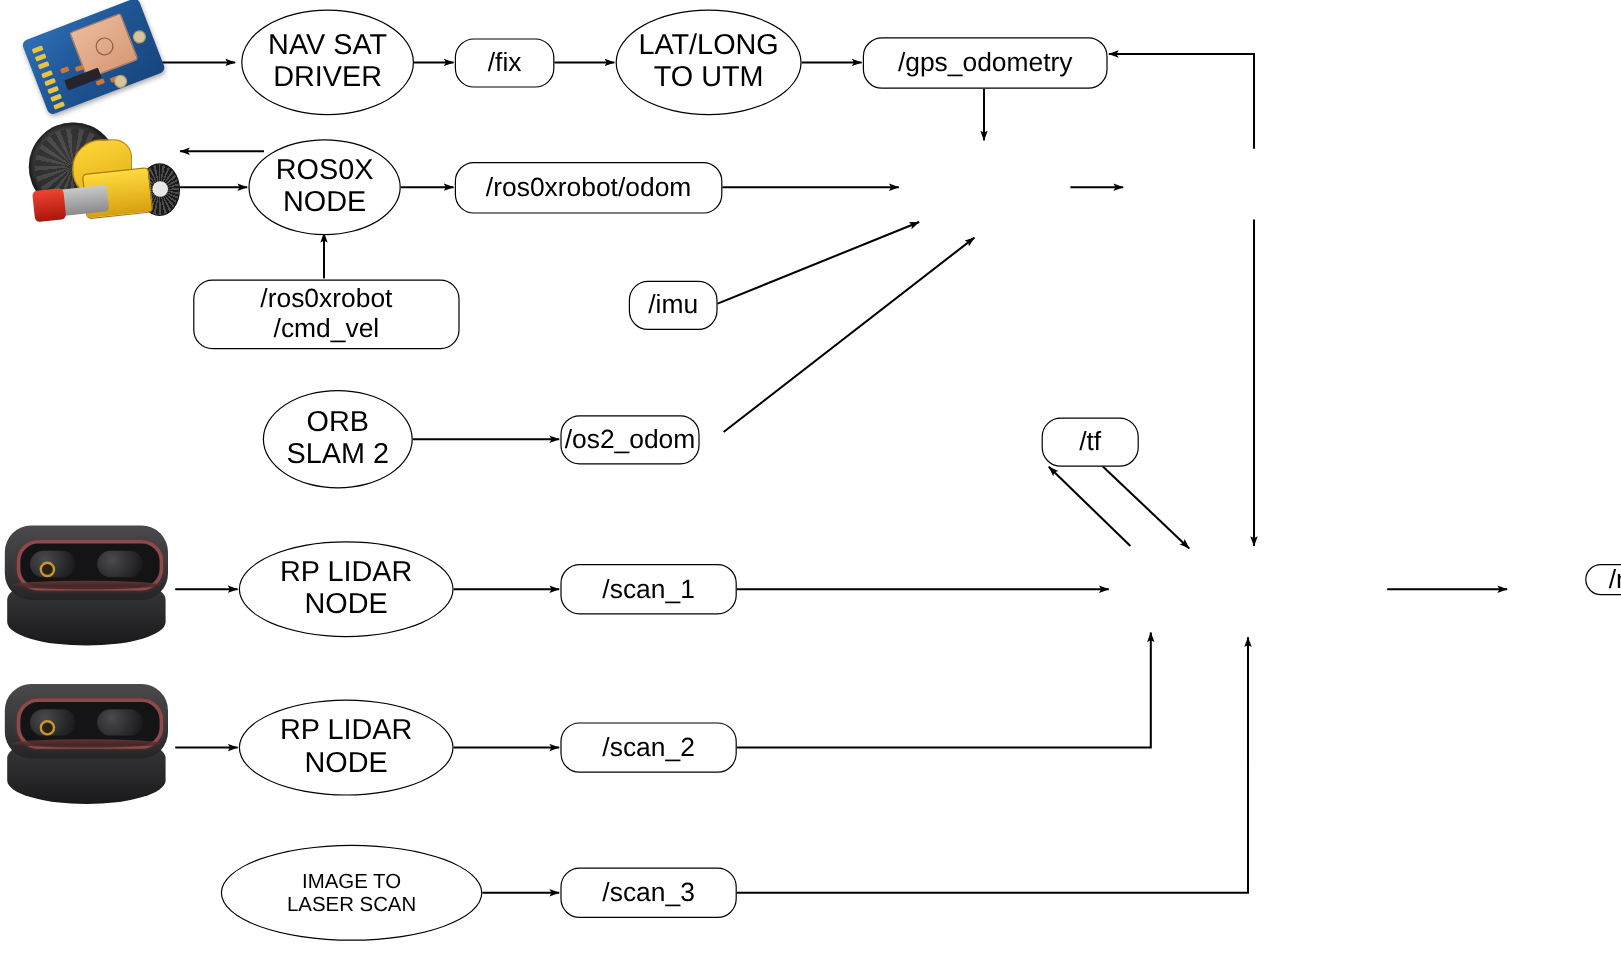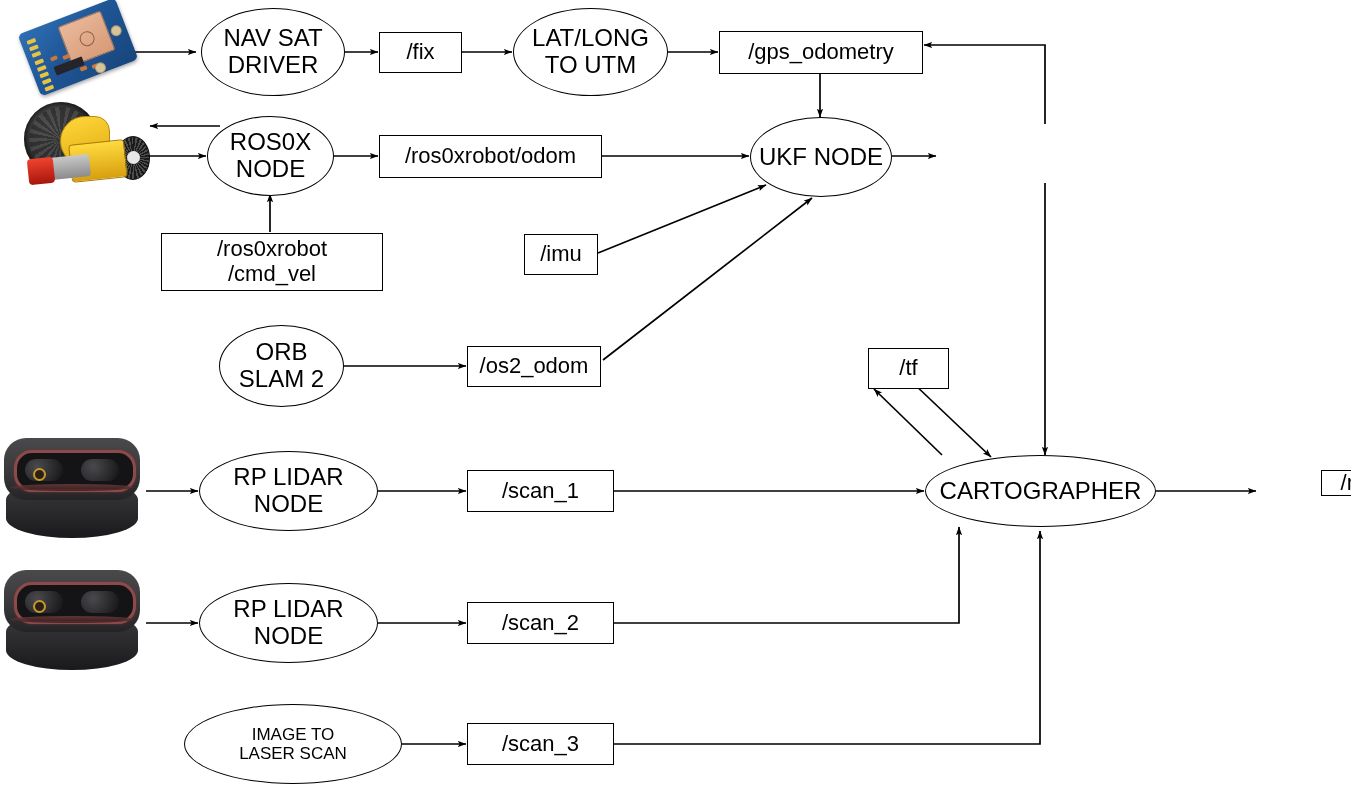--- a/index.html
+++ b/index.html
@@ -30,21 +30,21 @@
     display: flex;
     align-items: center;
     justify-content: center;
     text-align: center;
     color: #000000;
     line-height: 1.12;
     white-space: pre-line;
     z-index: 3;
   }
   .ellipse { border-radius: 50%; }
-  .rbox { border-radius: 0; }
+  .rbox { border-radius: 16px; }
   .f22 { font-size: 22px; }
   .f23 { font-size: 17px; }
   .f24 { font-size: 24px; }
 
   
   .device { position: absolute; z-index: 4; }
 
   
   .gps-board {
     position: absolute;
@@ -291,49 +291,47 @@
 
   <div class="node ellipse f24" style="left:201px; top:8px; width:144px; height:88px;">NAV SAT
 DRIVER</div>
 
   <div class="node ellipse f24" style="left:513px; top:8px; width:155px; height:88px;">LAT/LONG
 TO UTM</div>
 
   <div class="node ellipse f24" style="left:207px; top:116px; width:127px; height:80px;">ROS0X
 NODE</div>
 
-  <div class="node ellipse f24" style="left:750px; top:117px; width:142px; height:80px;">UKF NODE</div>
 
   <div class="node ellipse f24" style="left:219px; top:325px; width:125px; height:82px;">ORB
 SLAM 2</div>
 
   <div class="node ellipse f24" style="left:199px; top:451px; width:179px; height:80px;">RP LIDAR
 NODE</div>
 
   <div class="node ellipse f24" style="left:199px; top:583px; width:179px; height:80px;">RP LIDAR
 NODE</div>
 
   <div class="node ellipse f23" style="left:184px; top:704px; width:218px; height:80px;">IMAGE TO
 LASER SCAN</div>
 
-  <div class="node ellipse f24" style="left:925px; top:455px; width:231px; height:72px;">CARTOGRAPHER</div>
 
   <div class="node rbox f22" style="left:379px; top:32px; width:83px; height:41px;">/fix</div>
 
   <div class="node rbox f22" style="left:719px; top:31px; width:204px; height:43px;">/gps_odometry</div>
 
   <div class="node rbox f22" style="left:379px; top:135px; width:223px; height:43px;">/ros0xrobot/odom</div>
 
 
   <div class="node rbox f22" style="left:161px; top:233px; width:222px; height:58px;">/ros0xrobot
 /cmd_vel</div>
 
   <div class="node rbox f22" style="left:524px; top:234px; width:74px; height:41px;">/imu</div>
 
-  <div class="node rbox f22" style="left:467px; top:346px; width:134px; height:41px;">/os2_odom</div>
+  <div class="node rbox f22" style="left:467px; top:346px; width:116px; height:41px;">/os2_odom</div>
 
   <div class="node rbox f22" style="left:868px; top:348px; width:81px; height:41px;">/tf</div>
 
   <div class="node rbox f22" style="left:467px; top:470px; width:147px; height:42px;">/scan_1</div>
 
   <div class="node rbox f22" style="left:467px; top:602px; width:147px; height:42px;">/scan_2</div>
 
   <div class="node rbox f22" style="left:467px; top:723px; width:147px; height:42px;">/scan_3</div>
 
   <div class="node rbox f22" style="left:1321px; top:470px; width:88px; height:26px;text-align:center;">/map</div>

